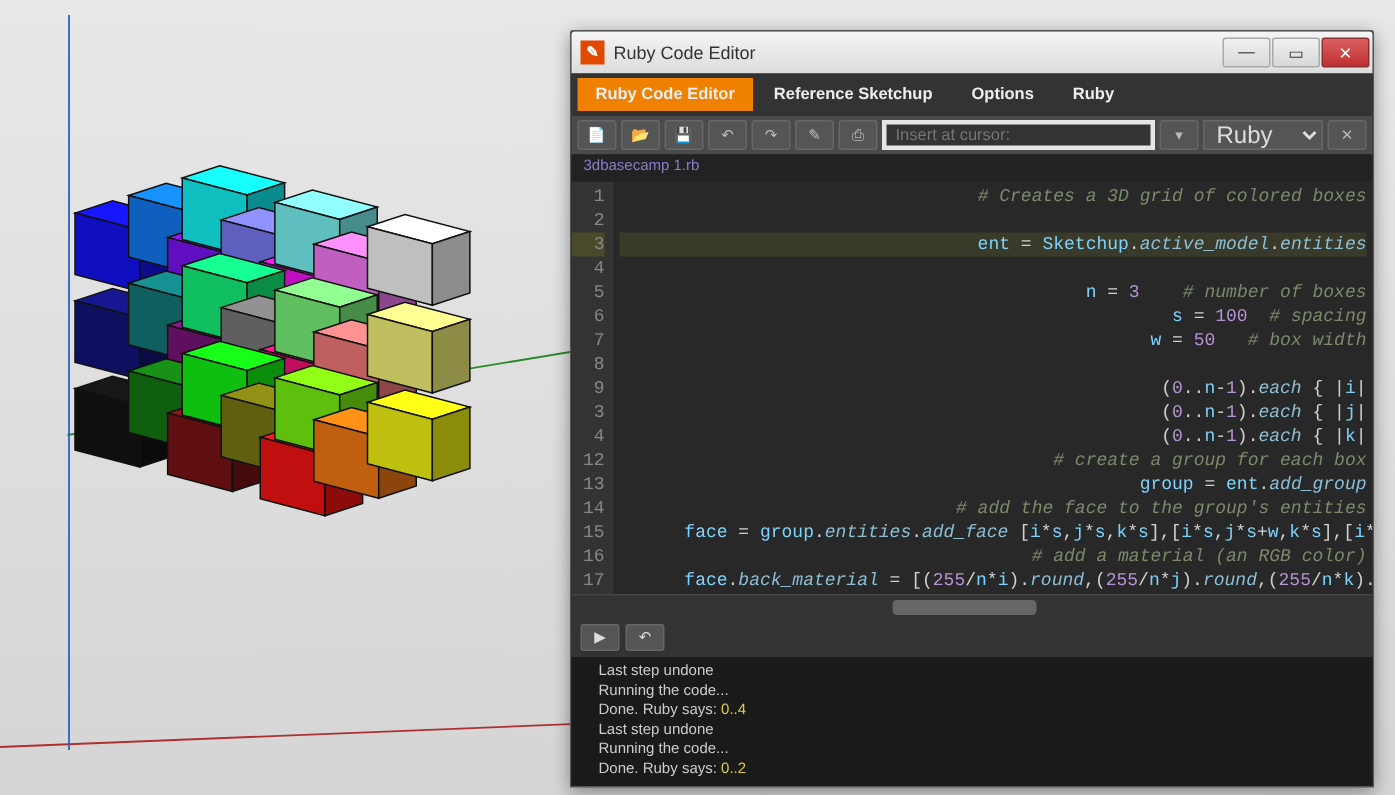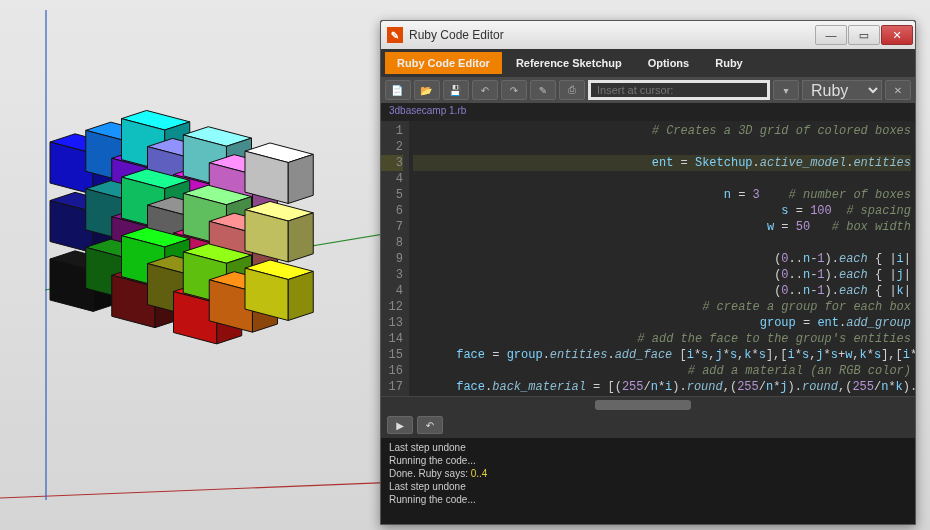--- a/index.html
+++ b/index.html
@@ -30,21 +30,21 @@
 .hl-line { background:#3a3a2a; }
 .c-comment { color:#7a8a6a; font-style:italic;}
 .c-ident { color:#7dd3fc;}
 .c-keyword { color:#d0d0d0;}
 .c-number { color:#b694d6;}
 .c-method { color:#8cbfd6;font-style:italic;}
 .hscroll { height:16px; background:#333; border-top:1px solid #444; position:relative;}
 .hscroll::after { content:""; position:absolute; left:40%; width:18%; top:3px; height:10px; background:#666; border-radius:3px;}
 .controls { height:26px; background:#333; display:flex; align-items:center; padding:0 6px; gap:4px;}
 .ctlbtn { width:26px; height:18px; background:#555; border:1px solid #666; border-radius:2px; display:flex;align-items:center;justify-content:center; color:#ddd; font-size:10px;}
-.console { height:86px; background:#1a1a1a; color:#ccc; font-size:10px; padding:3px 8px; line-height:13px; overflow:hidden;}
+.console { height:86px; background:#1a1a1a; color:#ccc; font-size:10px; padding:3px 18px; line-height:13px; overflow:hidden;}
 .console .result { color:#e0d040; }
 </style>
 </head>
 <body>
 
 <div class="viewport">
 <svg viewBox="0 0 930 530">
 
   <line x1="45" y1="290" x2="590" y2="200" stroke="#2a8a2a" stroke-width="1.2"></line>
   <line x1="0" y1="498" x2="700" y2="470" stroke="#b03030" stroke-width="1.2"></line>
@@ -192,14 +192,15 @@
   <div class="controls">
     <div class="ctlbtn">▶</div>
     <div class="ctlbtn">↶</div>
   </div>
   <div class="console" id="console">
       <div>Last step undone</div>
       <div>Running the code...</div>
       <div>Done. Ruby says: <span class="result">0..4</span></div>
       <div>Last step undone</div>
       <div>Running the code...</div>
+      <div>Done. Ruby says: <span class="result">0..2</span></div>
     </div>
 </div>
 
 </body></html>

